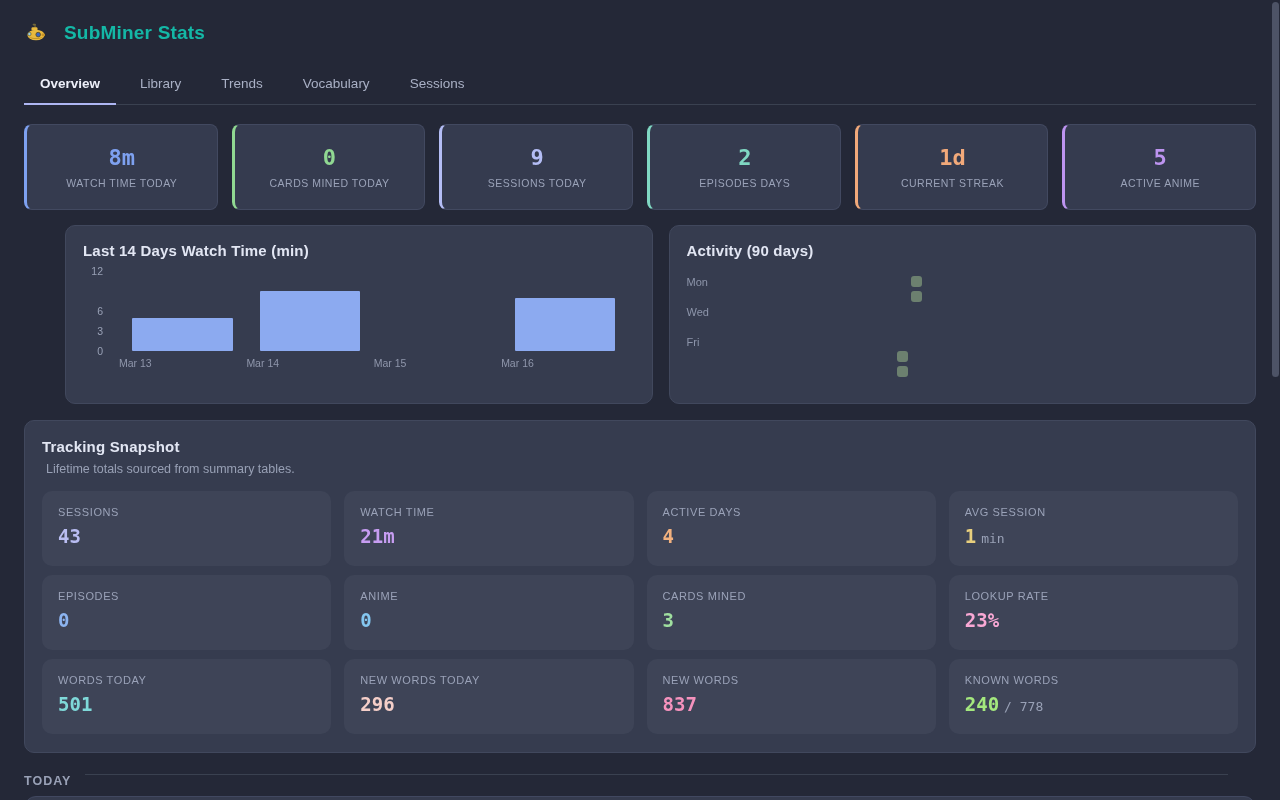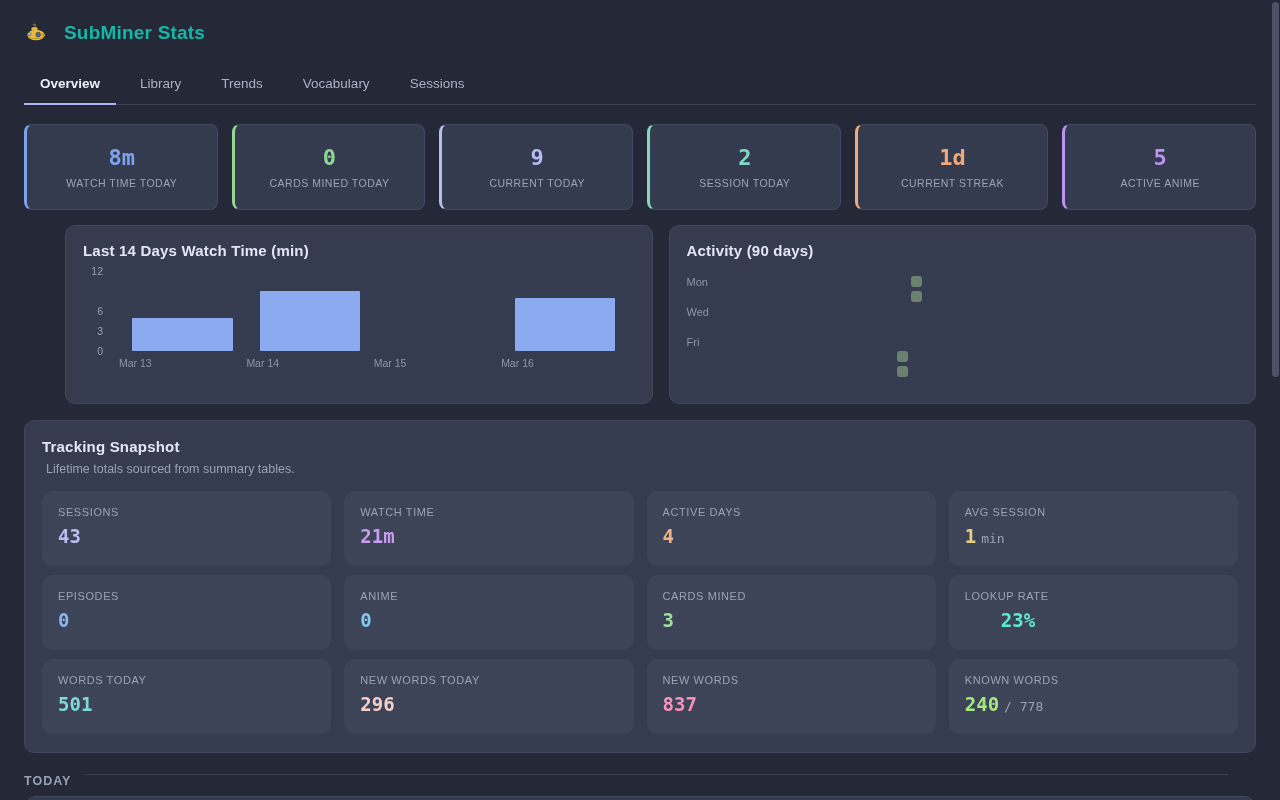--- a/index.html
+++ b/index.html
@@ -139,25 +139,25 @@
     <div class="stat-card" style="border-left-color: rgb(126, 161, 240);">
       <div class="stat-value" style="color: rgb(126, 161, 240);">8m</div>
       <div class="stat-label">WATCH TIME TODAY</div>
     </div>
     <div class="stat-card" style="border-left-color: rgb(144, 216, 146);">
       <div class="stat-value" style="color: rgb(144, 216, 146);">0</div>
       <div class="stat-label">CARDS MINED TODAY</div>
     </div>
     <div class="stat-card" style="border-left-color: rgb(180, 189, 245);">
       <div class="stat-value" style="color: rgb(180, 189, 245);">9</div>
-      <div class="stat-label">CURRENT TODAY</div>
+      <div class="stat-label">SESSIONS TODAY</div>
     </div>
     <div class="stat-card" style="border-left-color: rgb(128, 216, 195);">
       <div class="stat-value" style="color: rgb(128, 216, 195);">2</div>
-      <div class="stat-label">SESSION TODAY</div>
+      <div class="stat-label">EPISODES DAYS</div>
     </div>
     <div class="stat-card" style="border-left-color: rgb(242, 169, 122); text-align: right;">
       <div class="stat-value" style="color: rgb(242, 169, 122);">1d</div>
       <div class="stat-label">CURRENT STREAK</div>
     </div>
     <div class="stat-card" style="border-left-color: rgb(189, 148, 240);">
       <div class="stat-value" style="color: rgb(189, 148, 240);">5</div>
       <div class="stat-label">ACTIVE ANIME</div>
     </div>
   </section>
@@ -255,21 +255,21 @@
       <div class="tile">
         <div class="tile-label">CARDS MINED</div>
         <div class="tile-line">
             <span class="tile-value" style="color: rgb(159, 223, 159);">3</span>
             <span class="tile-suffix"></span>
           </div>
       </div>
       <div class="tile">
         <div class="tile-label">LOOKUP RATE</div>
         <div class="tile-line">
-            <span class="tile-value" style="color: #5eead4; margin-left: 36px;">23%</span>
+            <span class="tile-value" style="color: #f9a8d4;">23%</span>
             <span class="tile-suffix"></span>
           </div>
       </div>
       <div class="tile">
         <div class="tile-label">WORDS TODAY</div>
         <div class="tile-line">
             <span class="tile-value" style="color: rgb(127, 217, 217);">501</span>
             <span class="tile-suffix"></span>
           </div>
       </div>

